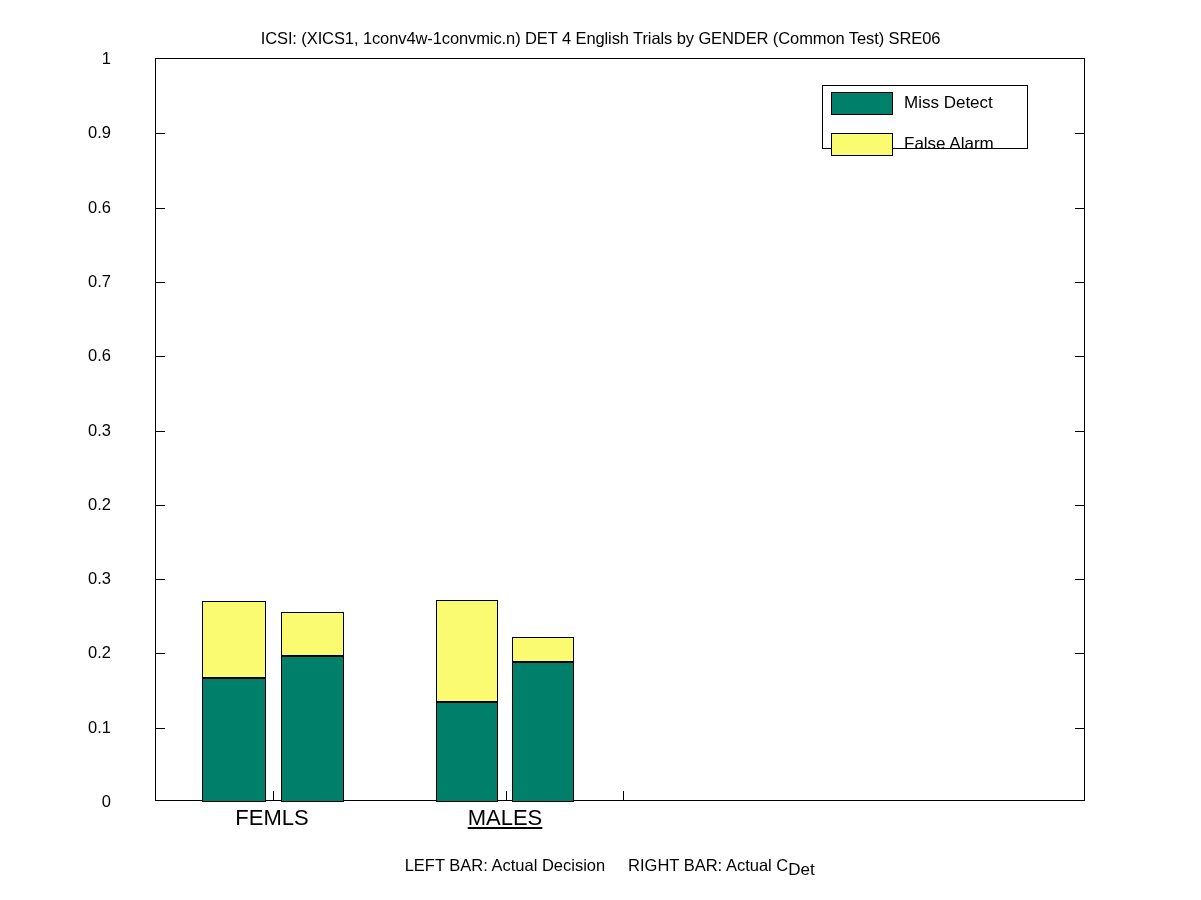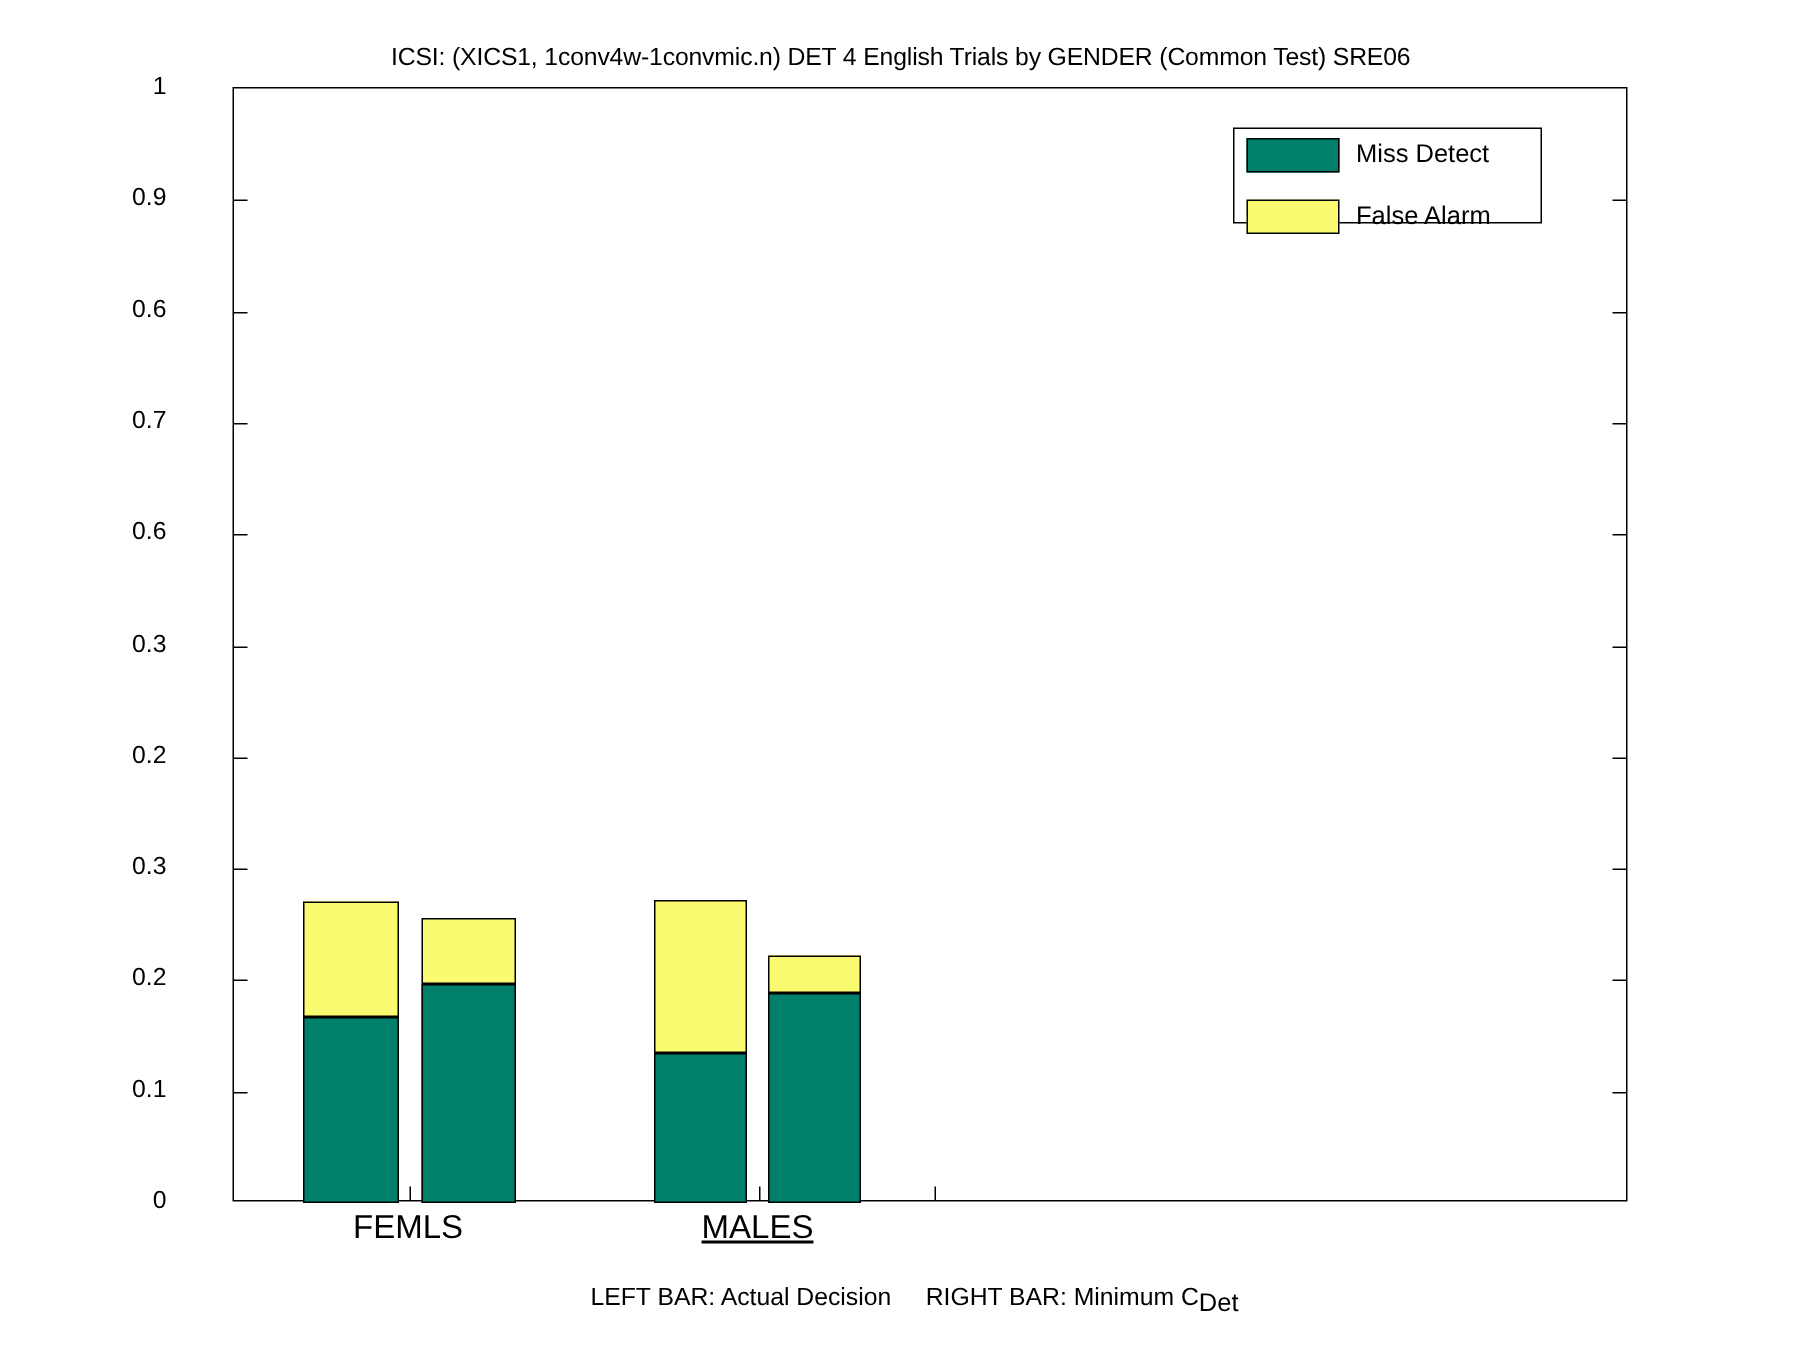--- a/index.html
+++ b/index.html
@@ -231,16 +231,16 @@
         <div class="legend-swatch" style="background: rgb(0, 128, 107);"></div>
         <div class="legend-text">Miss Detect</div>
       </div>
       <div class="legend-row" style="top: 46px; justify-content: flex-end;">
         <div class="legend-swatch" style="background: rgb(251, 251, 114);"></div>
         <div class="legend-text">False Alarm</div>
       </div>
     </div>
 
   <div id="caption">
-    <span>LEFT BAR: Actual Decision</span><span>     </span><span>RIGHT BAR: Minimum C</span><span class="sub">Det</span>
+    <span>LEFT BAR: Actual Decision</span><span>     </span><span>RIGHT BAR: Actual C</span><span class="sub">Det</span>
   </div>
 
 </div>
 
 </body></html>

